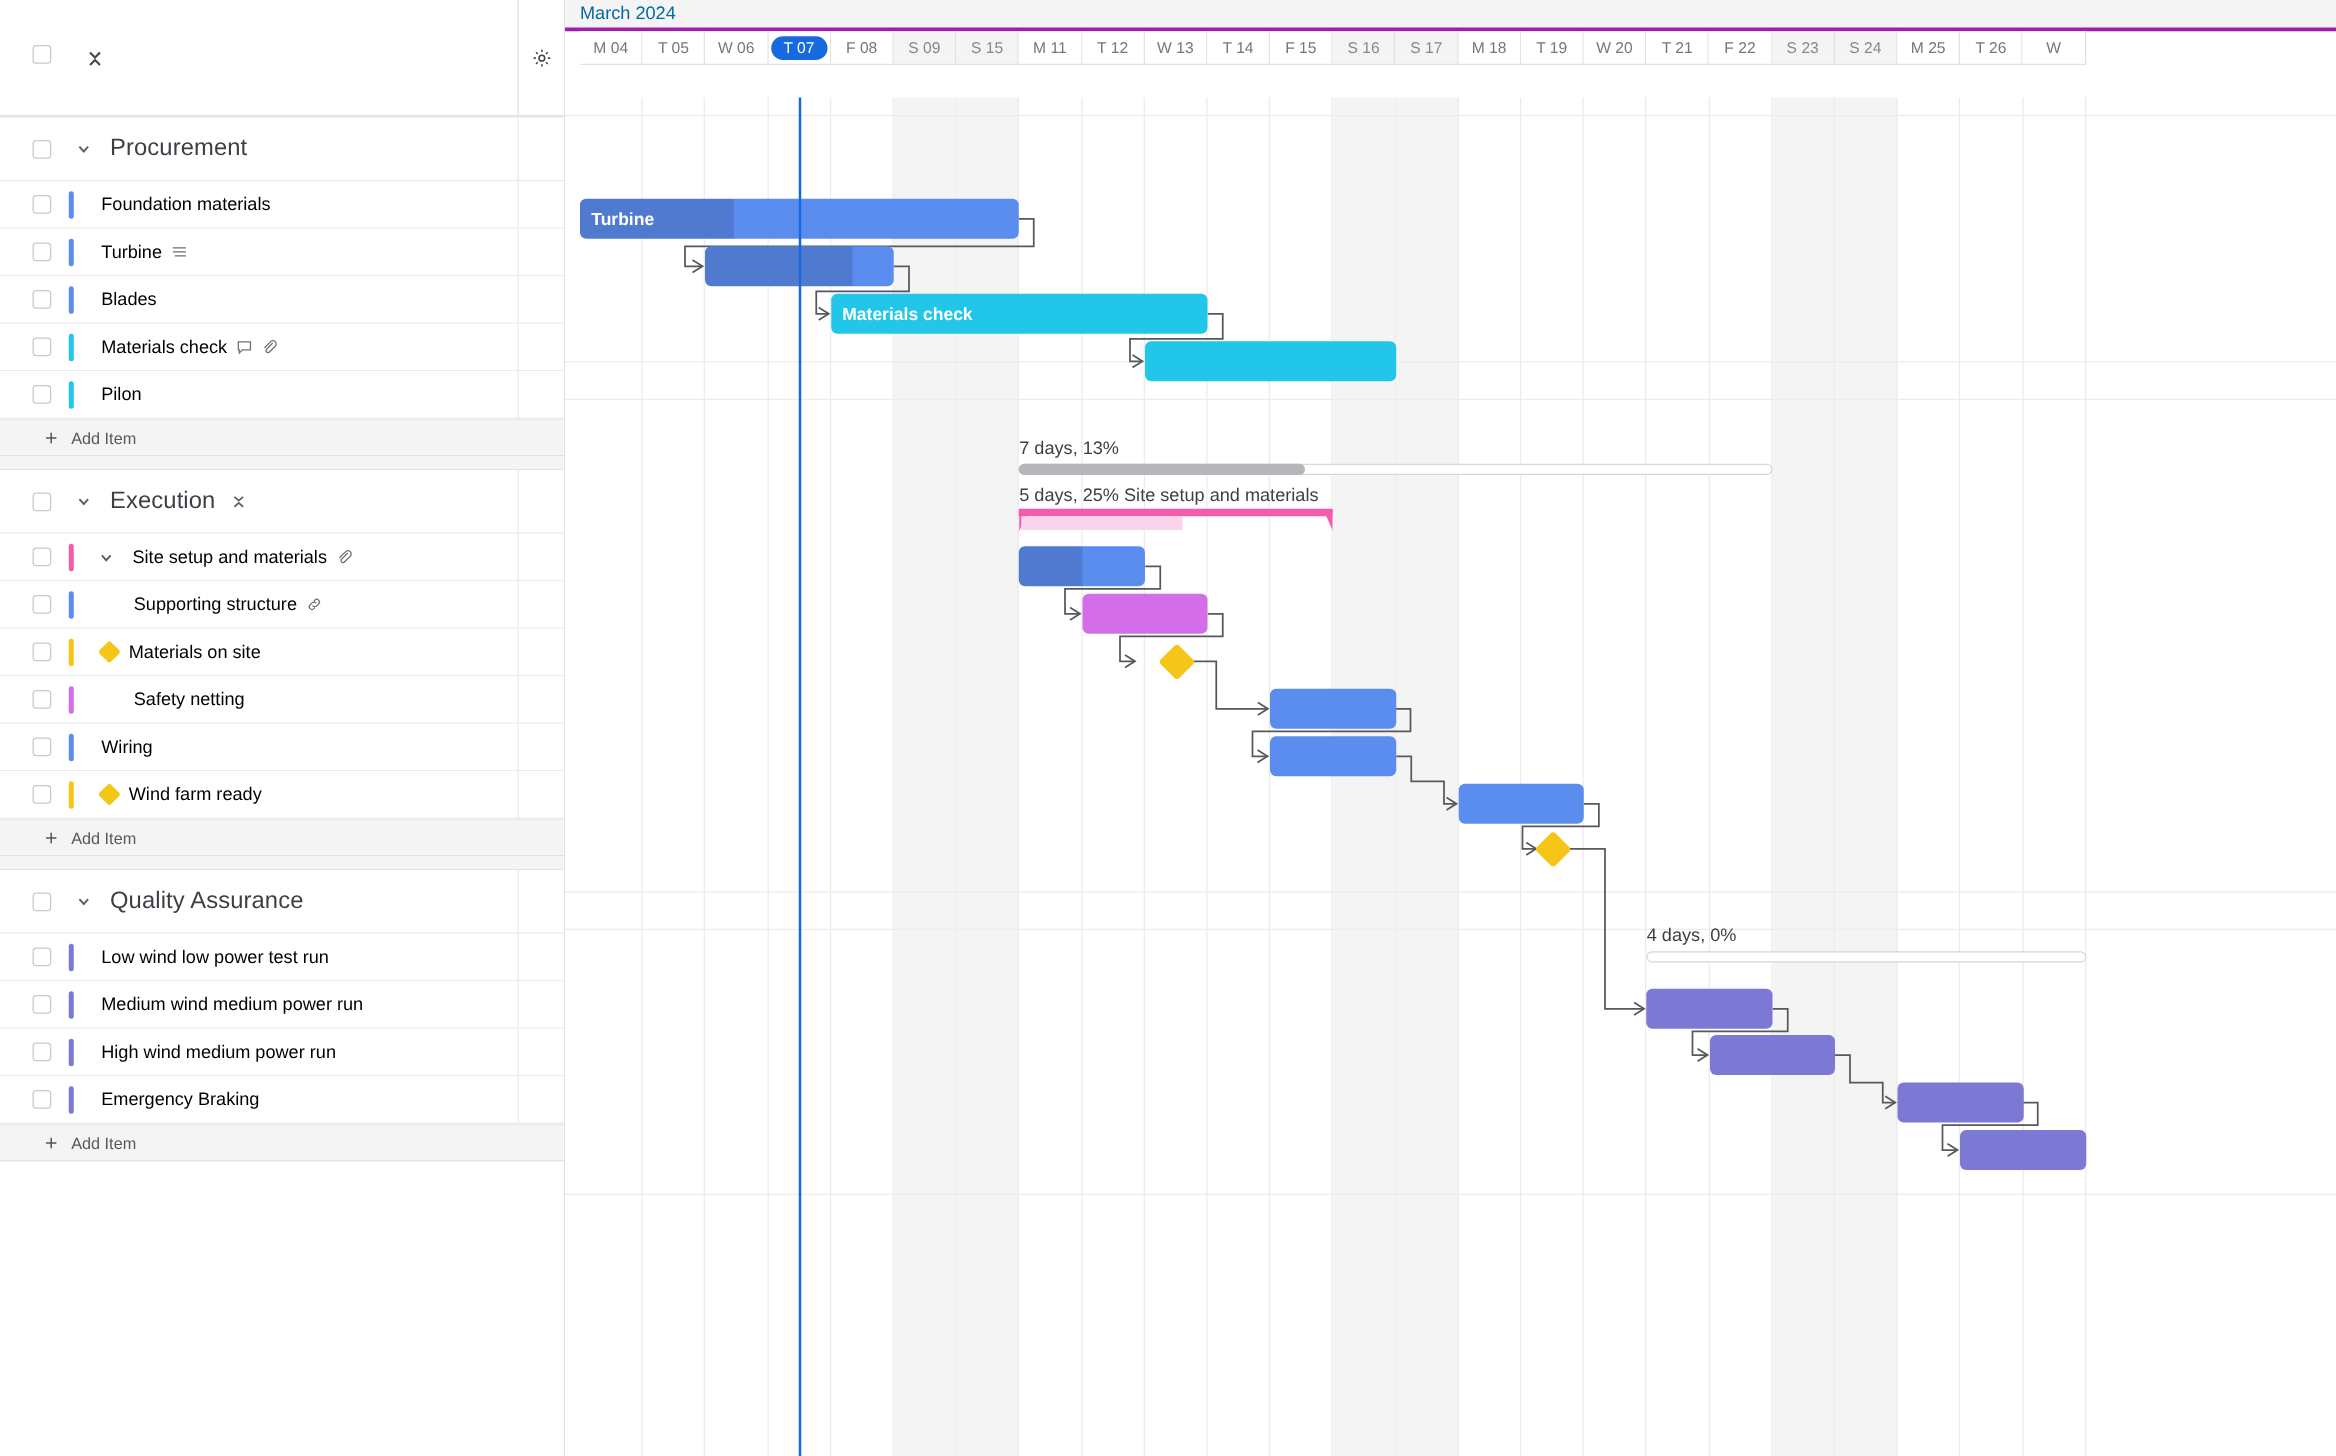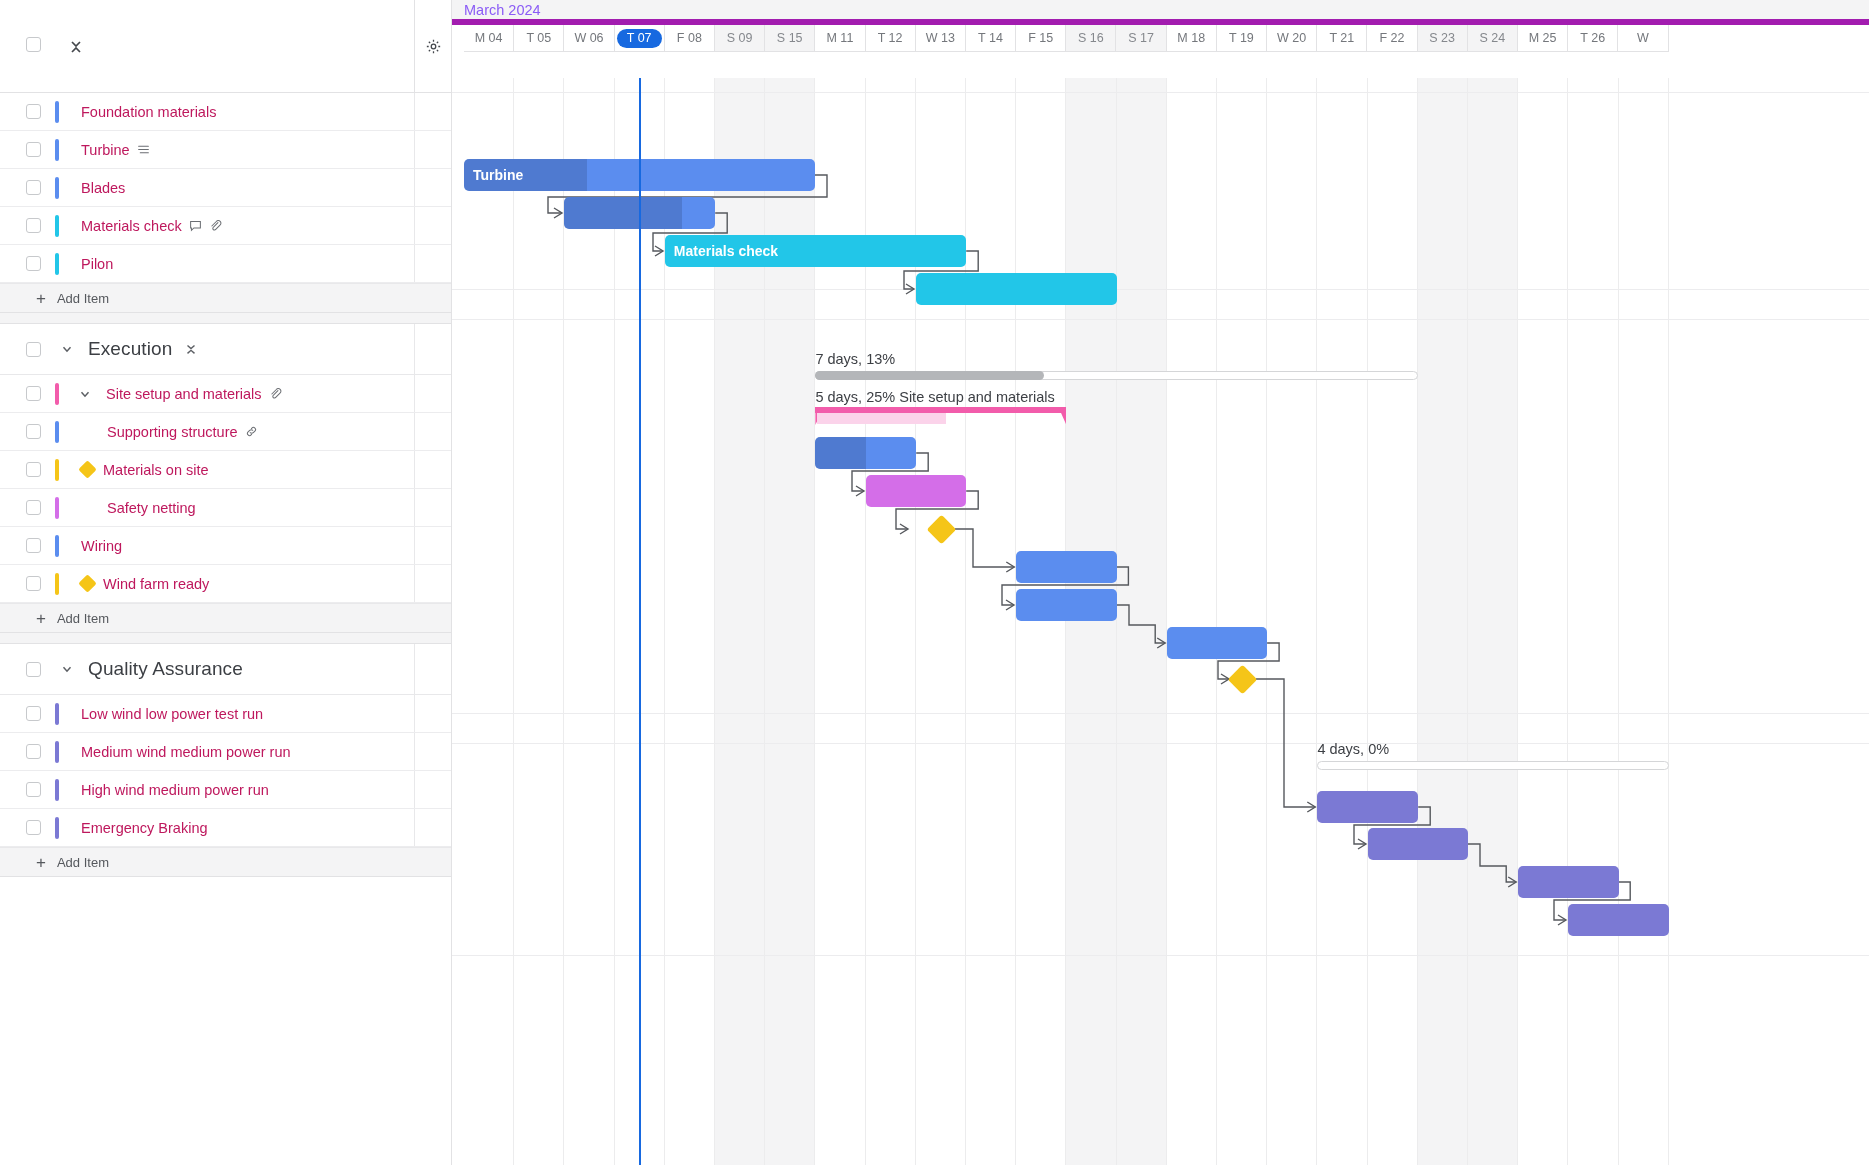--- a/index.html
+++ b/index.html
@@ -92,21 +92,21 @@
   .row .chk { margin-left: 26px; }
   .row-color {
     width: 4px; height: 22px;
     border-radius: 2px;
     margin-left: 14px;
     flex: 0 0 4px;
   }
   .row-label {
     margin-left: 22px;
     font-size: 14.5px;
-    color: #be185d;
+    color: #000000;
     white-space: nowrap;
     display: flex;
     align-items: center;
     gap: 7px;
   }
   .row.indent .row-label { margin-left: 48px; }
   .row.child-chev .row-label { margin-left: 14px; }
   .mini-icon { color: #6b6e73; display:inline-flex; align-items:center; }
   .diamond-ico {
     width: 13px; height: 13px;
@@ -142,23 +142,23 @@
     background: #fff;
     overflow: hidden;
     height: 1165px;
   }
   .tl-header { height: 78px; position: relative; background:#fff; }
   .tl-month {
     height: 25px;
     display: flex; align-items: center;
     padding-left: 12px;
     font-size: 14.5px;
-    color: #8b5cf6;
+    color: #0369a1;
     background: #f4f4f5;
-    border-bottom: 6px solid #a21caf;
+    border-bottom: 3px solid #a21caf;
   }
   .tl-weeks { height: 26px; display: flex; position: relative; }
   .wk {
     border-right: 1px solid #e2e2e4;
     border-bottom: 1px solid #e2e2e4;
     font-size: 13.5px;
     color: #3c3f44;
     display: flex; align-items: center;
     padding-left: 10px;
     background: #fff;
@@ -267,20 +267,30 @@
       </span>
       <span class="gear-cell">
         <svg width="17" height="17" viewBox="0 0 24 24" fill="none" stroke="#44474c" stroke-width="1.8">
           <circle cx="12" cy="12" r="3.2"></circle>
           <path d="M12 2.6v2.6M12 18.8v2.6M2.6 12h2.6M18.8 12h2.6M5.4 5.4l1.9 1.9M16.7 16.7l1.9 1.9M18.6 5.4l-1.9 1.9M7.3 16.7l-1.9 1.9"></path>
         </svg>
       </span>
     </div>
     <div id="grid-groups">
         <div class="group-block">
+          <div class="group-header">
+            <span class="chk"></span>
+            <span class="chev">
+              <svg width="14" height="14" viewBox="0 0 16 16">
+                <polyline points="4,6 8,10.5 12,6" fill="none" stroke="#5b5e63" stroke-width="1.7"></polyline>
+              </svg>
+            </span>
+            <span class="group-title">Procurement</span>
+            <div class="right-col"></div>
+          </div>
           <div class="row">
             <span class="chk"></span>
             <span class="row-color" style="background: rgb(91, 141, 239);"></span>
             <span class="row-label">
               <span>Foundation materials</span>
             </span>
             <div class="right-col"></div>
           </div>
           <div class="row">
             <span class="chk"></span>

